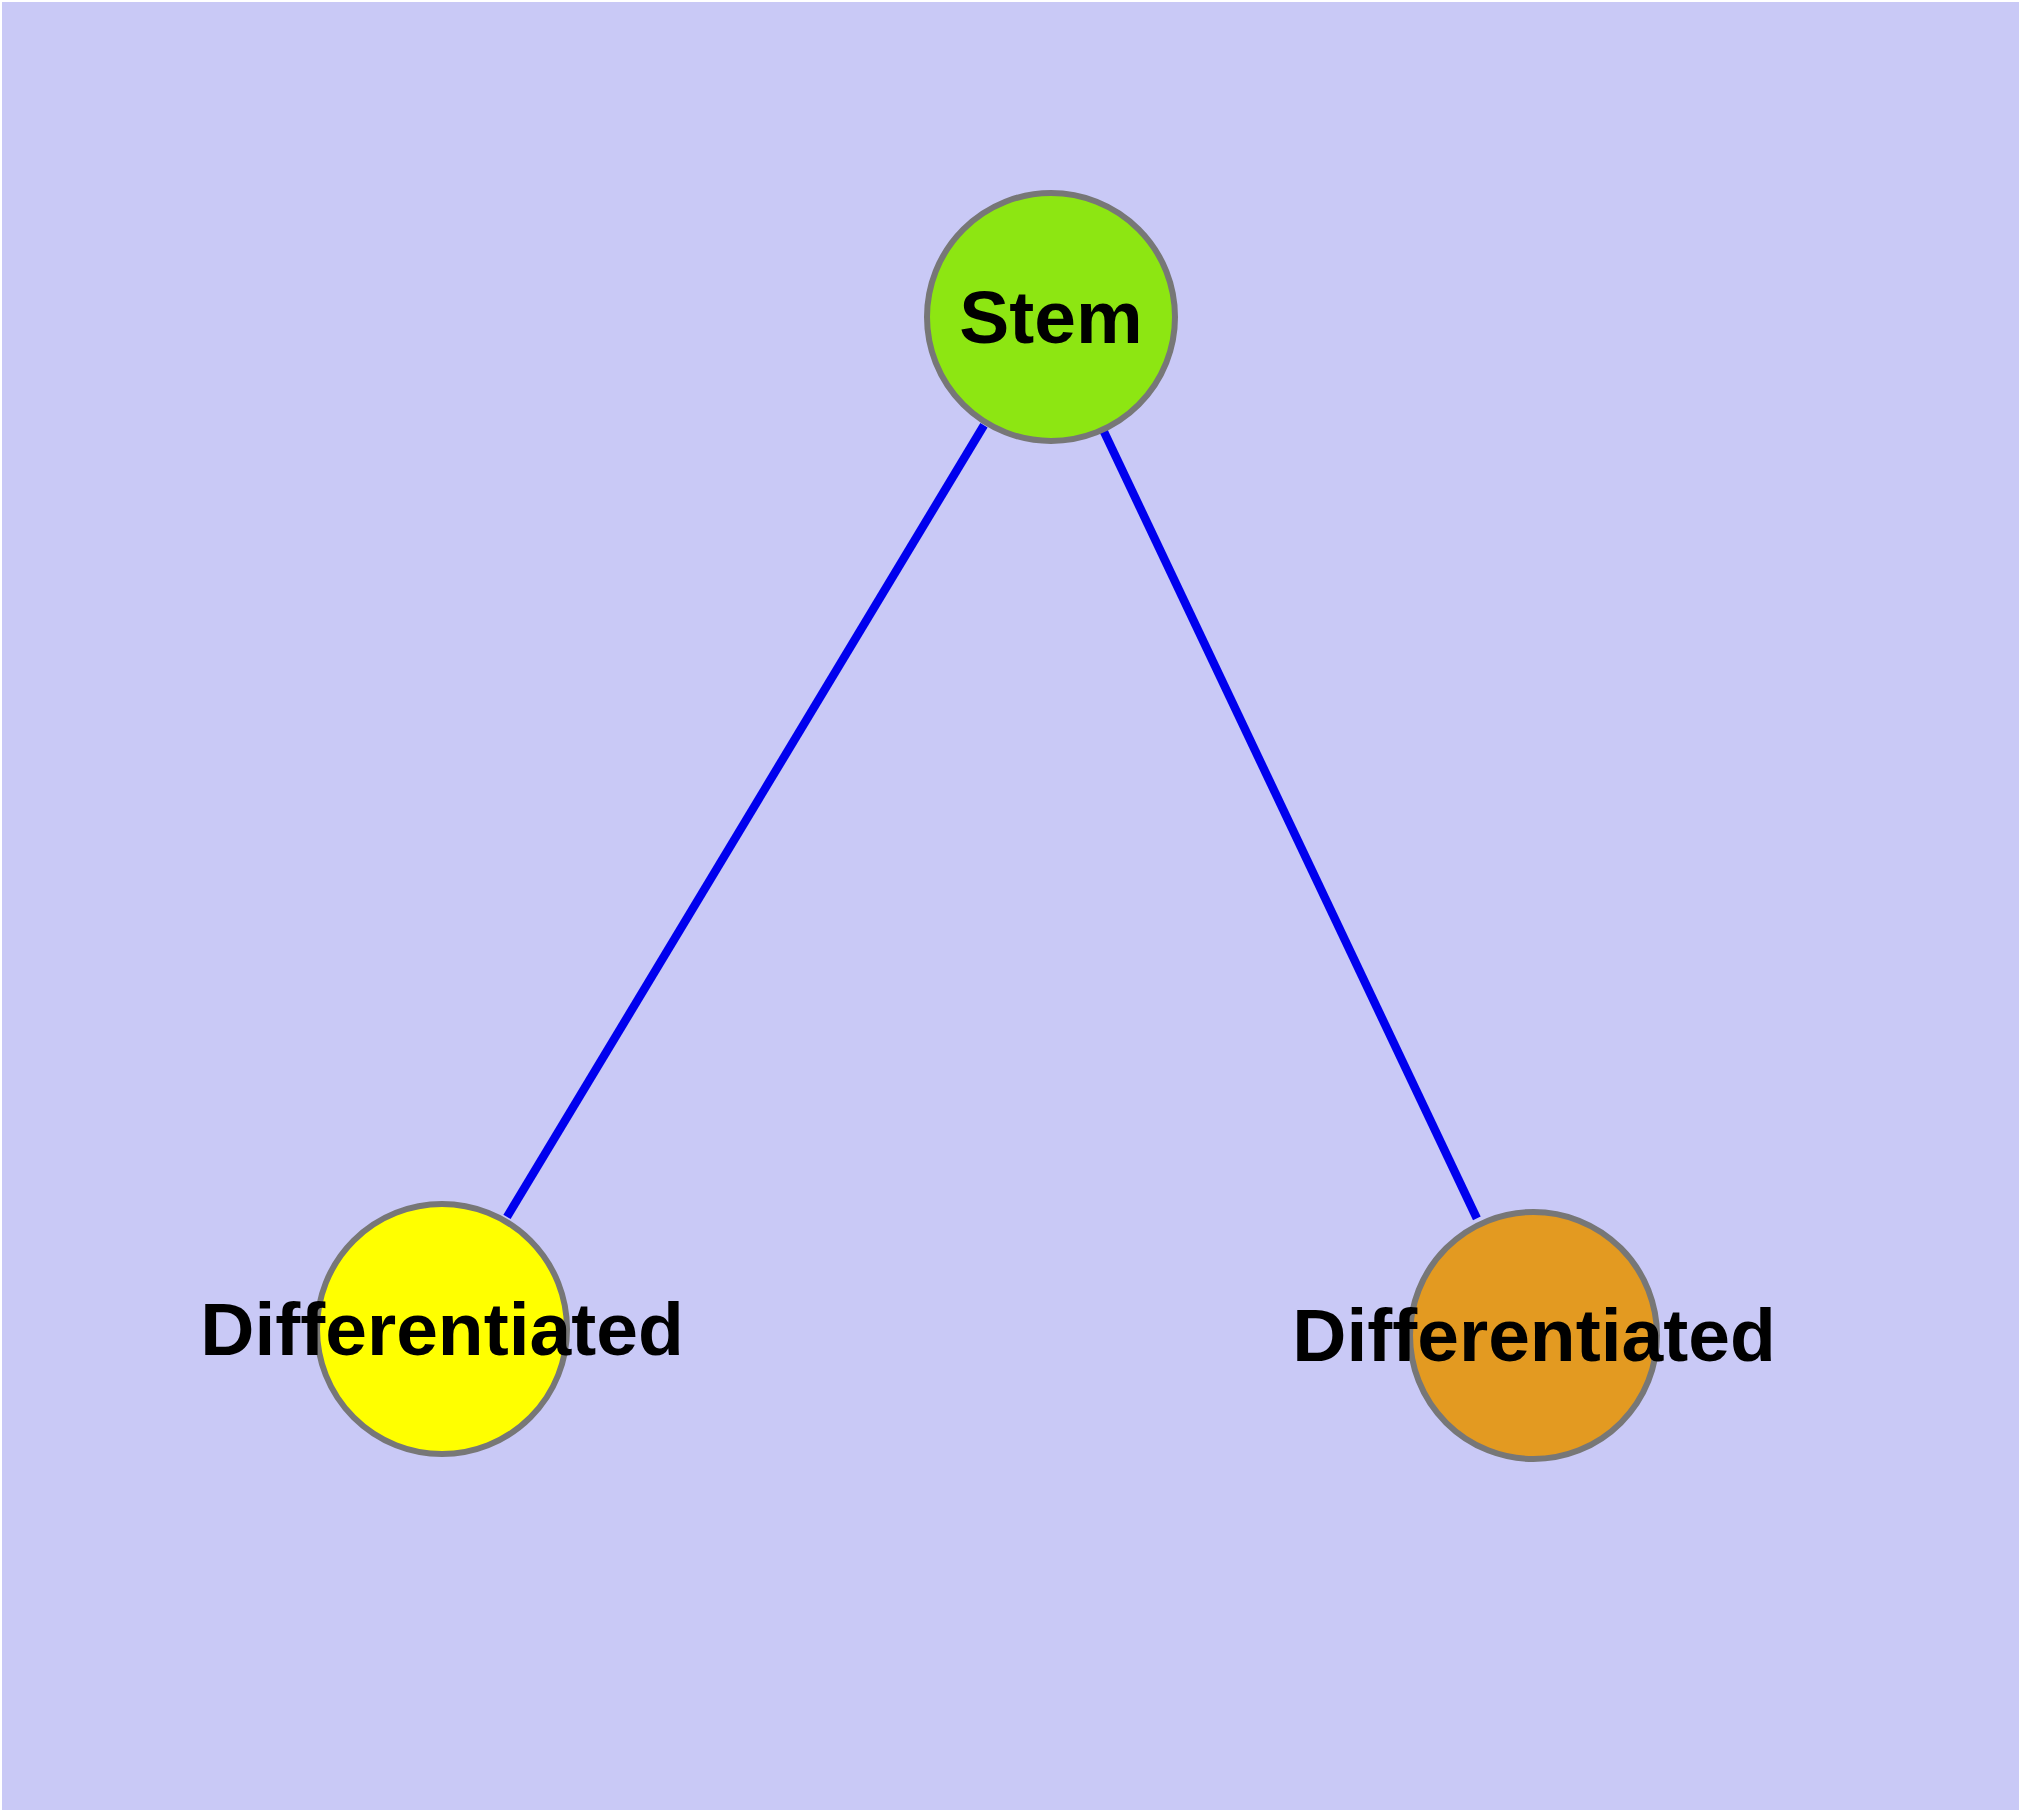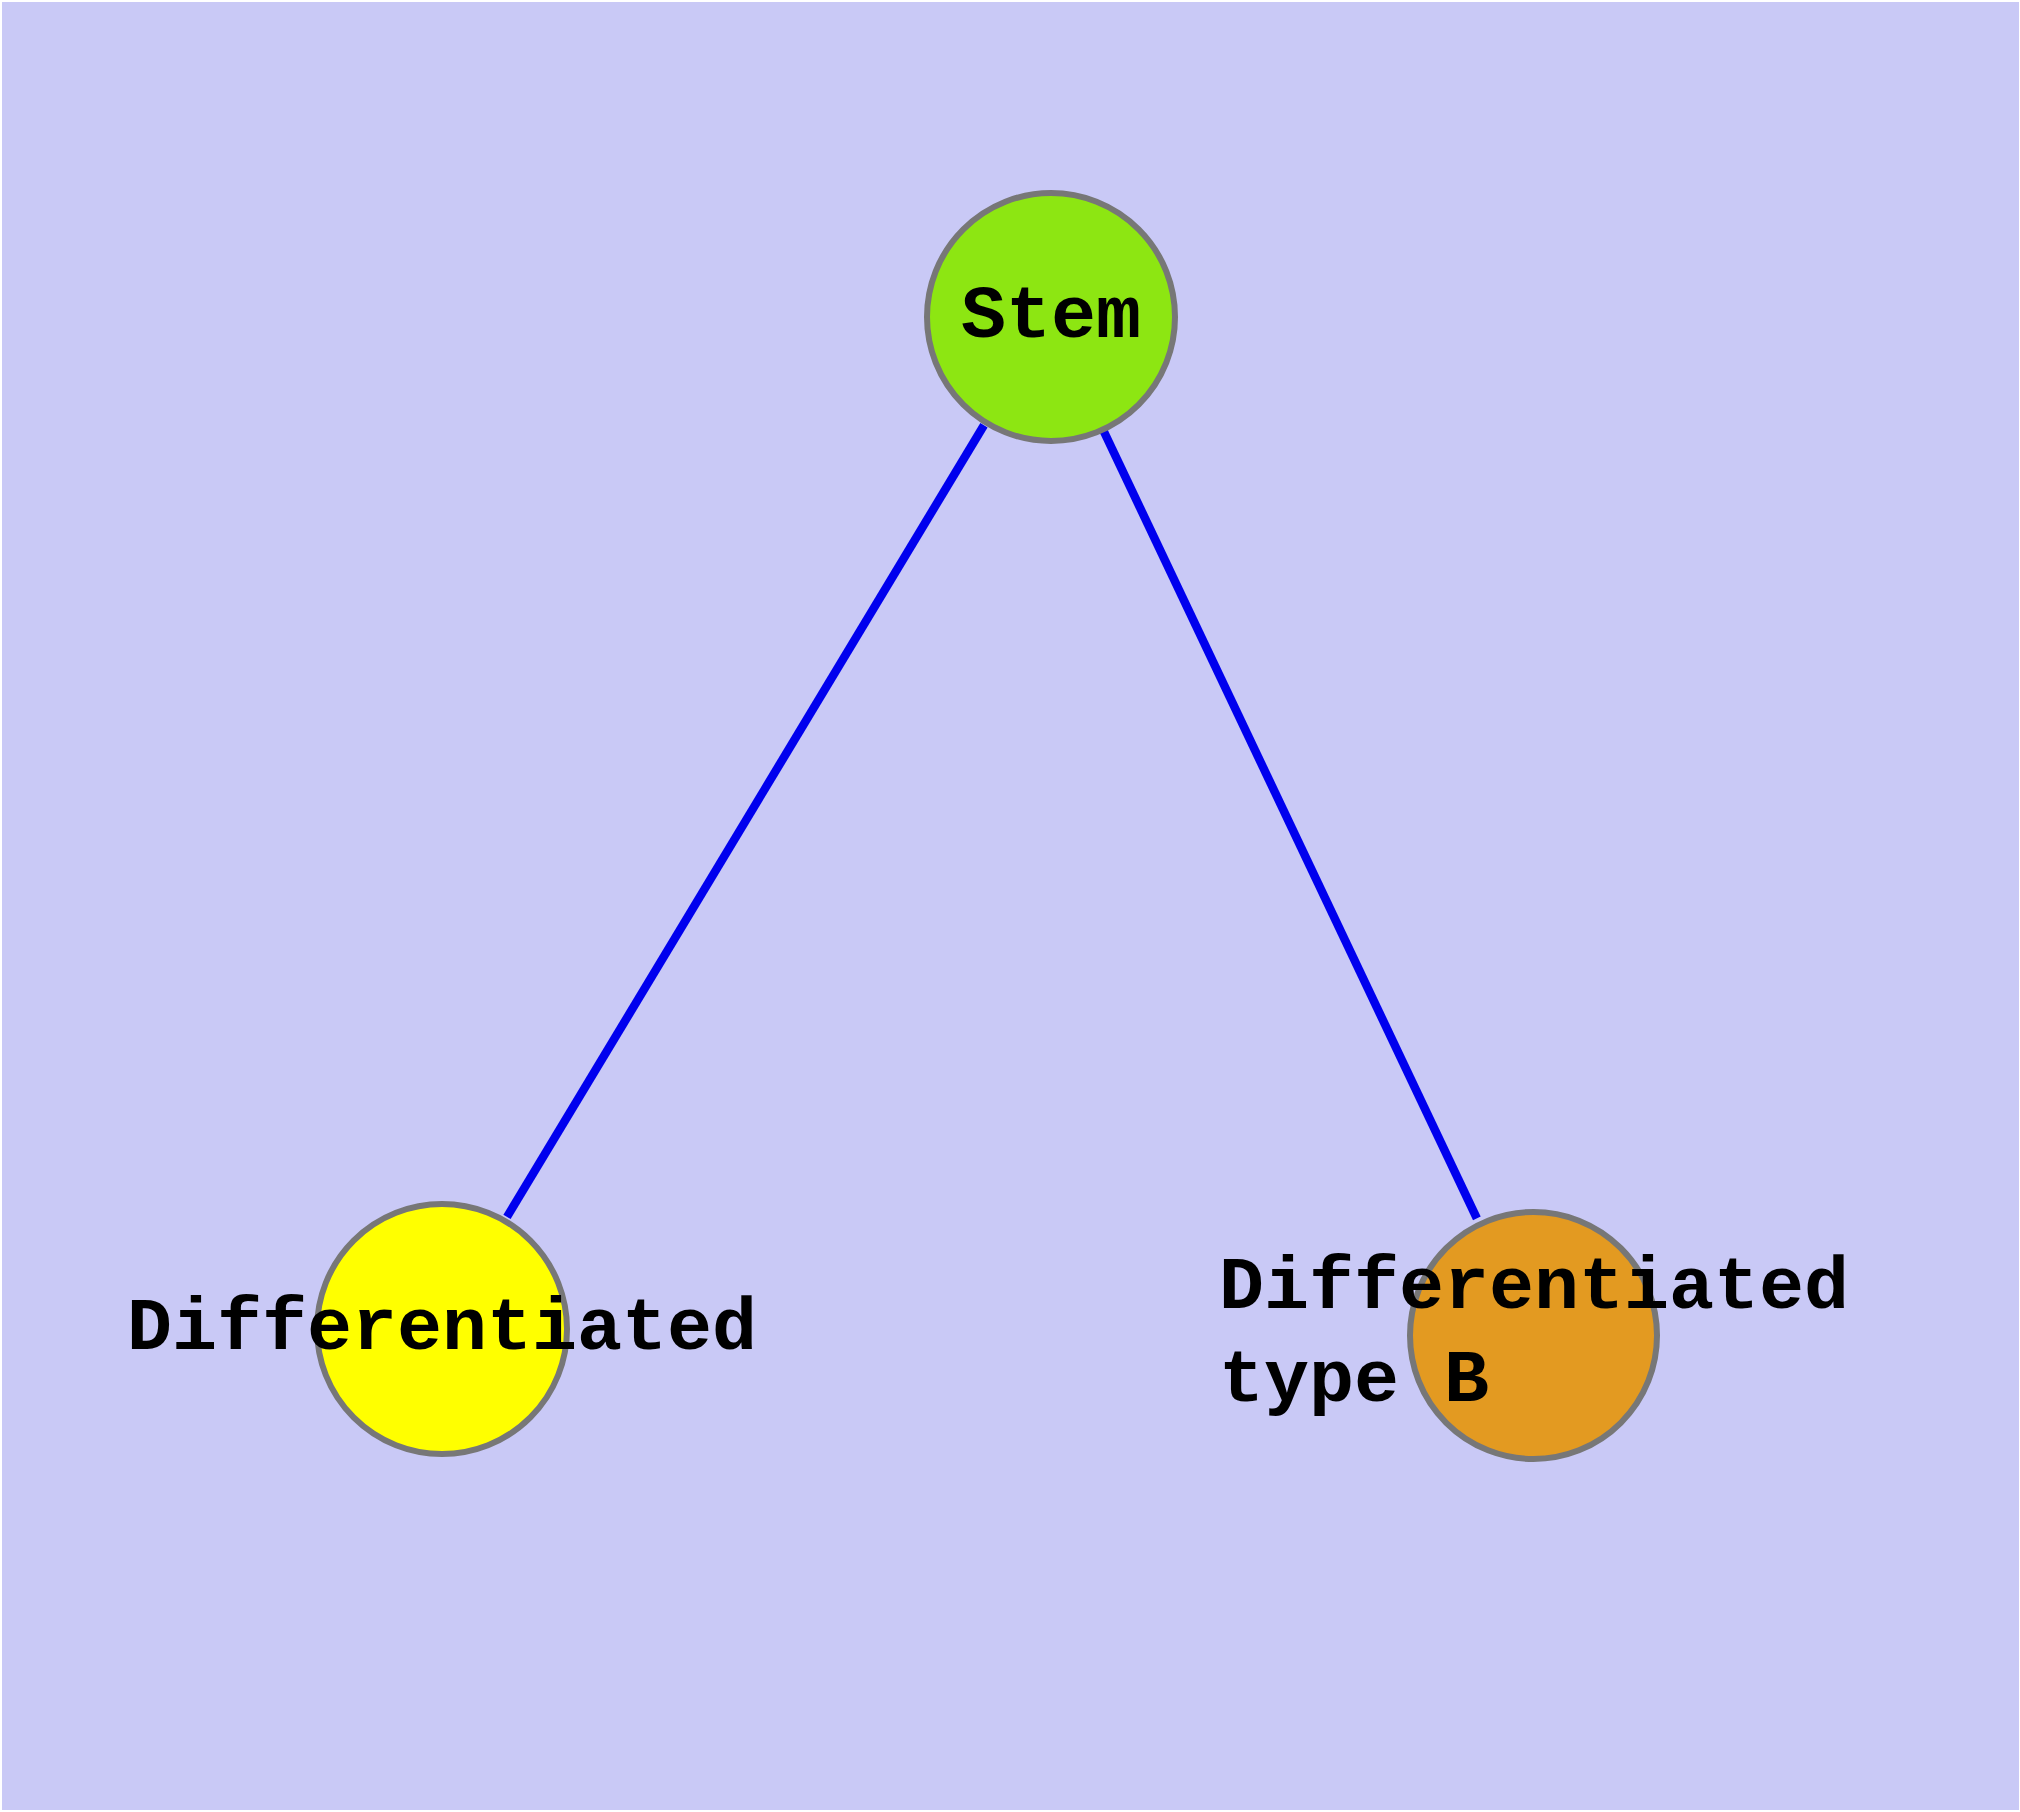--- a/index.html
+++ b/index.html
@@ -22,26 +22,26 @@
   }
   .node-circle {
     position: absolute;
     border-radius: 50%;
     box-sizing: border-box;
     border-style: solid;
   }
   .node-label {
     position: absolute;
     transform: translate(-50%, -50%);
+    text-align: center;
     font-weight: bold;
     font-size: 75px;
     line-height: 93px;
     white-space: nowrap;
     color: #000000;
-    font-family: Liberation Mono, monospace;
   }
 </style>
 </head>
 <body>
 
 <div id="canvas" style="background: rgb(201, 201, 246); border-color: rgb(255, 255, 255);">
 
   <svg id="edge-layer" viewBox="0 0 2384 2138" preserveAspectRatio="none">
     <line class="edge" x1="1160.6199880268857" y1="500.5003258635584" x2="596.8958787196017" y2="1436.6430052973512" stroke="#0000EE" stroke-width="10"></line>
     <line class="edge" x1="1302.2226552453765" y1="507.5560789977104" x2="1743.2054957895925" y2="1438.3476281956077" stroke="#0000EE" stroke-width="10"></line>
@@ -58,18 +58,17 @@
     <div class="node-circle" style="left: 312px; top: 1199px; width: 256px; height: 256px; background: rgb(255, 255, 0); border-width: 6px; border-color: rgb(119, 119, 119);"></div>
     <div class="node-label" style="left: 440px; top: 1327px; color: rgb(0, 0, 0);">
       <div>Differentiated</div>
     </div>
   </div>
 
   <div class="node">
     <div class="node-circle" style="left: 1405px; top: 1207px; width: 253px; height: 253px; background: rgb(227, 154, 33); border-width: 6px; border-color: rgb(119, 119, 119);"></div>
     <div class="node-label" style="left: 1532px; top: 1333px; color: rgb(0, 0, 0);">
       <div>Differentiated</div>
-      <div>type B</div>
     </div>
   </div>
 
 </div>
 
 
 </body></html>

